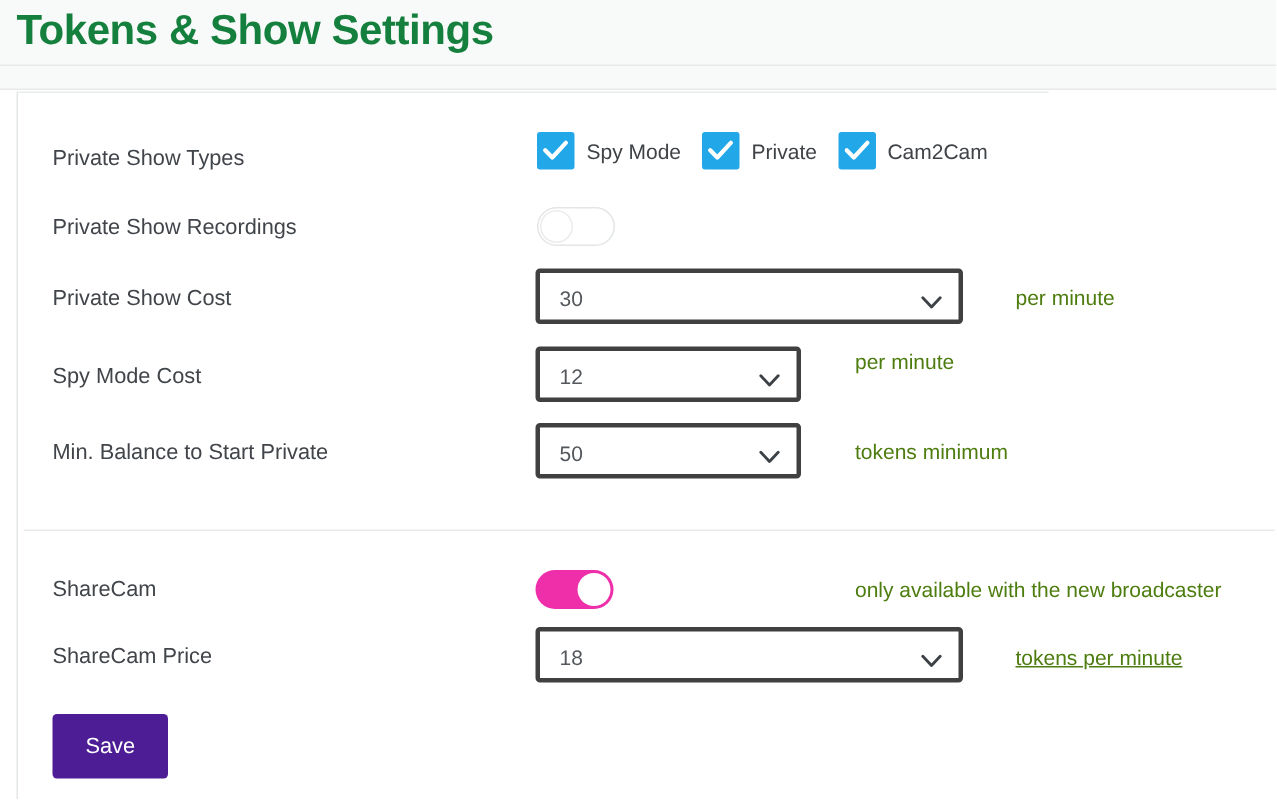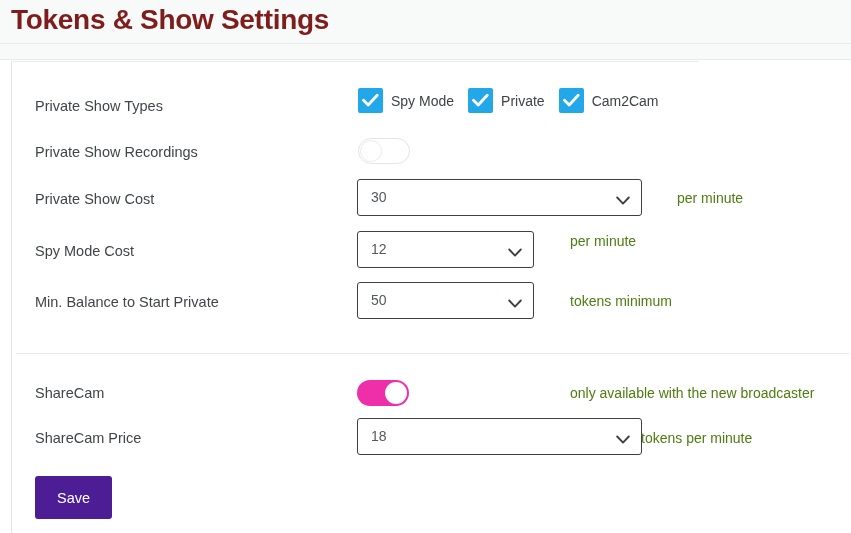--- a/index.html
+++ b/index.html
@@ -27,21 +27,21 @@
     border-bottom: 1px solid #e8eaea;
     box-sizing: border-box;
   }
   .page-title {
     position: absolute;
     left: 11px;
     top: 4px;
     font-size: 28px;
     font-weight: bold;
     letter-spacing: -0.3px;
-    color: #7f1d1d;
+    color: #15803d;
     white-space: nowrap;
   }
   .header-strip {
     position: absolute;
     left: 0;
     top: 44px;
     width: 851px;
     height: 16px;
     background: #f8f9f9;
     border-bottom: 1px solid #e8eaea;
@@ -153,21 +153,21 @@
     border-radius: 50%;
     background: #ffffff;
     box-sizing: border-box;
   }
 
   
   .select-box {
     position: absolute;
     height: 37px;
     background: #ffffff;
-    border: 1px solid #404040;
+    border: 3px solid #404040;
     border-radius: 3px;
     box-sizing: border-box;
     padding-left: 24px;
   }
   .select-value {
     position: absolute;
     left: 13px;
     top: 9px;
     font-size: 14px;
     color: #54585d;
@@ -309,18 +309,18 @@
   <div class="form-row" style="top:366px;">
     <div class="row-label">ShareCam Price</div>
     <div class="select-box" style="left:345px; top:-10px; width:285px;">
       <span class="select-value">18</span>
       <span class="select-arrow">
         <svg width="14" height="10" viewBox="0 0 14 10" aria-hidden="true">
           <path d="M1.2 1.5 L7 7.6 L12.8 1.5" fill="none" stroke="#3c4146" stroke-width="1.9" stroke-linecap="round" stroke-linejoin="round"></path>
         </svg>
       </span>
     </div>
-    <div class="row-suffix" style="left:629px; top:0px;">tokens per minute</div>
+    <div class="row-suffix" style="left:665px; top:0px;text-decoration:underline;">tokens per minute</div>
   </div>
 
   <button class="save-button">Save</button>
 
 </div>
 
 </body></html>

